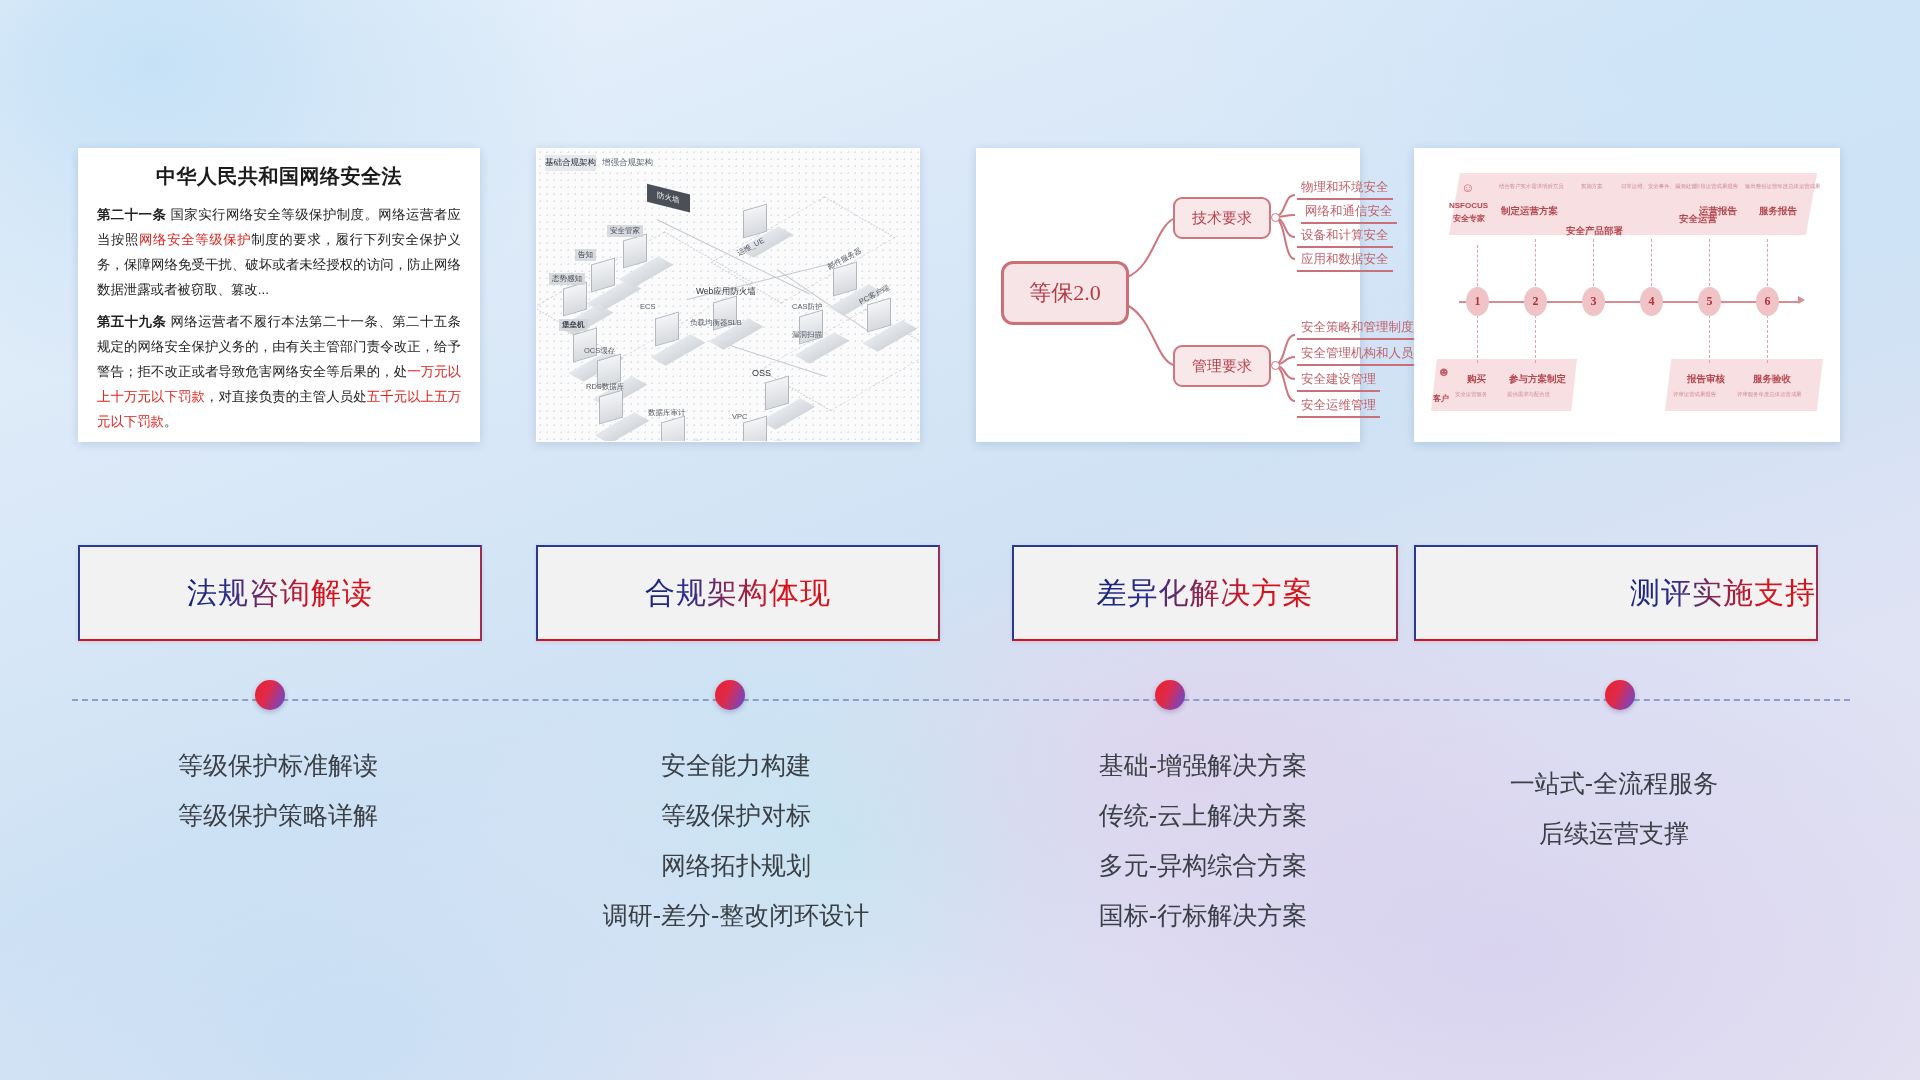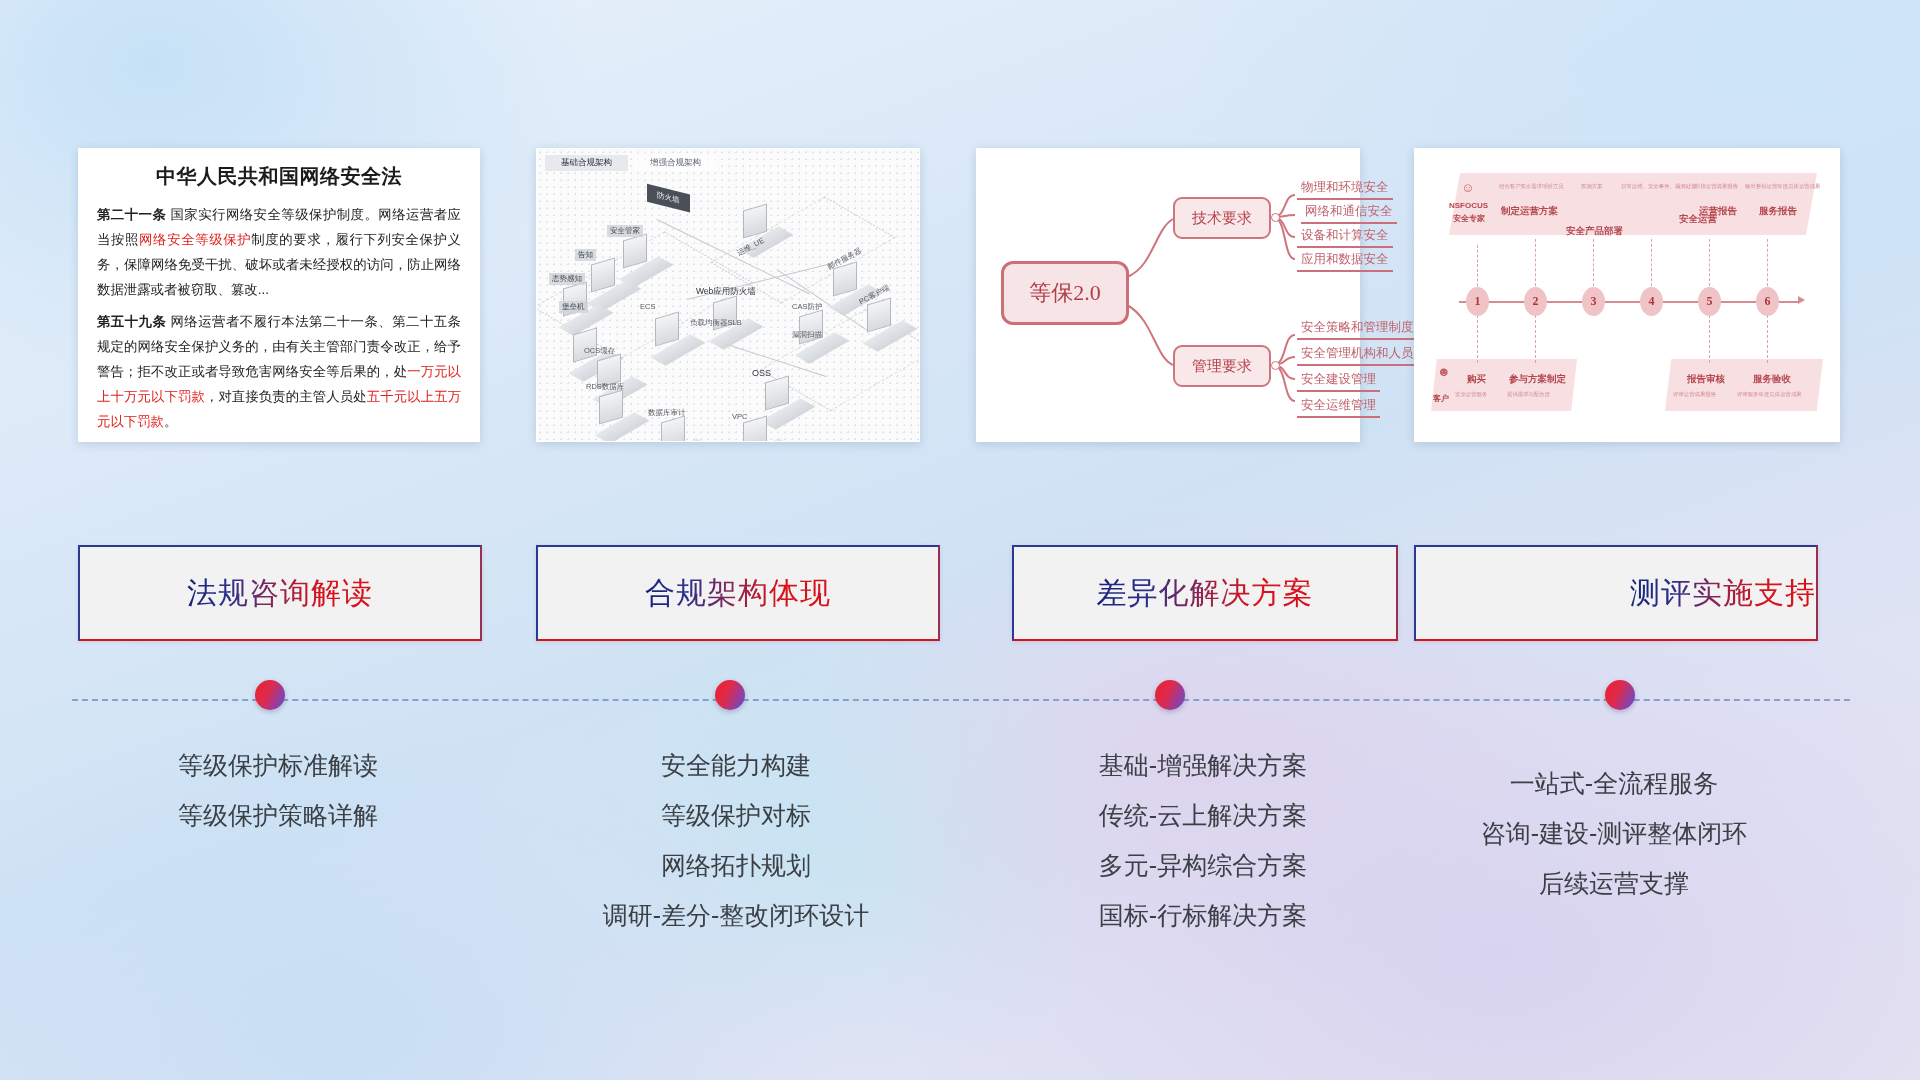--- a/index.html
+++ b/index.html
@@ -33,21 +33,21 @@
   .law-p b{font-weight:bold;}
   .hl{color:#e0201b;}
 
   
   .arch{position:relative;width:100%;height:100%;overflow:hidden;
         background:#fbfbfb;}
   .arch .dots{position:absolute;inset:0;
         background-image:radial-gradient(rgba(120,140,170,.22) 1px, transparent 1px);
         background-size:7px 7px;}
   .arch .tabs{position:absolute;left:8px;top:6px;display:flex;gap:6px;z-index:4;}
-  .arch .tab{font-size:8.5px;color:#5c6470;padding:2px 16px;background:rgba(255,255,255,.6);}
+  .arch .tab{font-size:8.5px;color:#5c6470;padding:2px 0;background:rgba(255,255,255,.6);}
   .arch .tab.on{background:#e7e9ee;color:#2b3038;}
   .iso-node{position:absolute;z-index:3;}
   .iso-node .box{width:22px;height:26px;background:linear-gradient(180deg,#f3f4f6,#d7dade);
         border:1px solid #b3b8c0;transform:skewY(-16deg);}
   .iso-node .pad{width:46px;height:26px;background:linear-gradient(180deg,#e3e6ea,#cfd3d9);
         transform:rotate(-30deg) skewX(30deg) scaleY(.58);opacity:.9;margin-top:-6px;}
   .iso-lab{position:absolute;font-size:7.5px;color:#41474f;background:rgba(208,211,216,.85);
         padding:1px 3px;white-space:nowrap;z-index:5;}
   .iso-lab.dark{background:#4b4f57;color:#f2f3f5;}
   .iso-lab.plain{background:transparent;color:#555b63;}
@@ -159,21 +159,21 @@
 
       <div class="iso-line" style="left:120px;top:70px;width:170px;transform:rotate(26deg);"></div>
       <div class="iso-line" style="left:150px;top:150px;width:150px;transform:rotate(-14deg);"></div>
       <div class="iso-line" style="left:175px;top:190px;width:120px;transform:rotate(18deg);"></div>
       <div class="iso-line" style="left:240px;top:120px;width:110px;transform:rotate(34deg);"></div>
 
       <div class="iso-lab dark" style="left:110px;top:40px;transform:skewY(14deg);padding:4px 10px;">防火墙</div>
       <div class="iso-lab" style="left:70px;top:76px;">安全管家</div>
       <div class="iso-lab" style="left:38px;top:100px;">告知</div>
       <div class="iso-lab" style="left:12px;top:124px;">态势感知</div>
-      <div class="iso-lab" style="left:22px;top:152px;">堡垒机</div>
+      <div class="iso-lab" style="left:22px;top:170px;font-weight:bold;">堡垒机</div>
       <div class="iso-lab plain" style="left:196px;top:92px;transform:rotate(-28deg);">运维_UE</div>
       <div class="iso-lab plain" style="left:156px;top:136px;font-size:8.5px;color:#31363d;">Web应用防火墙</div>
       <div class="iso-lab plain" style="left:150px;top:168px;">负载均衡器SLB</div>
       <div class="iso-lab plain" style="left:100px;top:152px;">ECS</div>
       <div class="iso-lab plain" style="left:252px;top:152px;">CAS防护</div>
       <div class="iso-lab plain" style="left:252px;top:180px;">漏洞扫描</div>
       <div class="iso-lab plain" style="left:44px;top:196px;">OCS缓存</div>
       <div class="iso-lab plain" style="left:46px;top:232px;">RDS数据库</div>
       <div class="iso-lab plain" style="left:212px;top:218px;font-size:9px;color:#31363d;">OSS</div>
       <div class="iso-lab plain" style="left:192px;top:262px;">VPC</div>
@@ -377,17 +377,16 @@
     <ul>
       <li>基础-增强解决方案</li>
       <li>传统-云上解决方案</li>
       <li>多元-异构综合方案</li>
       <li>国标-行标解决方案</li>
     </ul>
   </div>
   <div class="col" id="col4">
     <ul>
       <li>一站式-全流程服务</li>
-      <li>咨询-建设-测评整体闭环</li>
       <li>后续运营支撑</li>
     </ul>
   </div>
 </div>
 
 </body></html>

